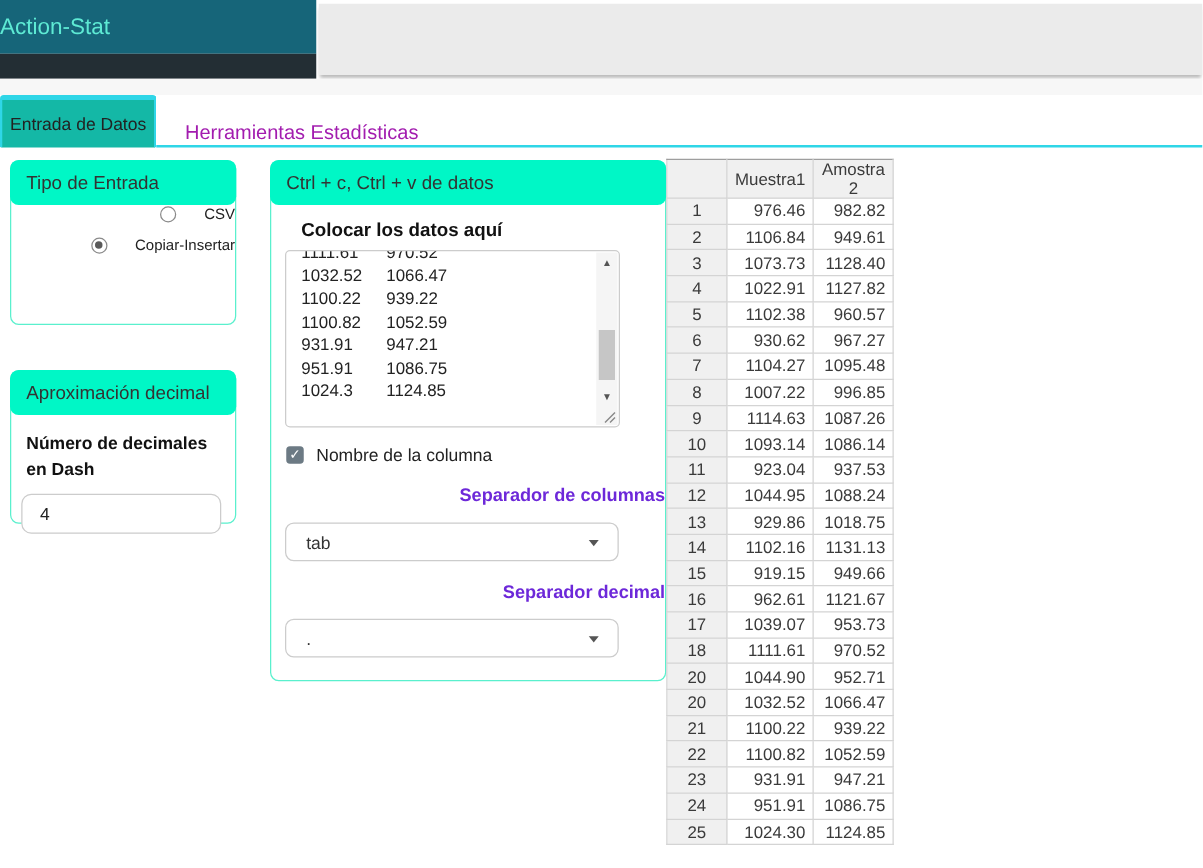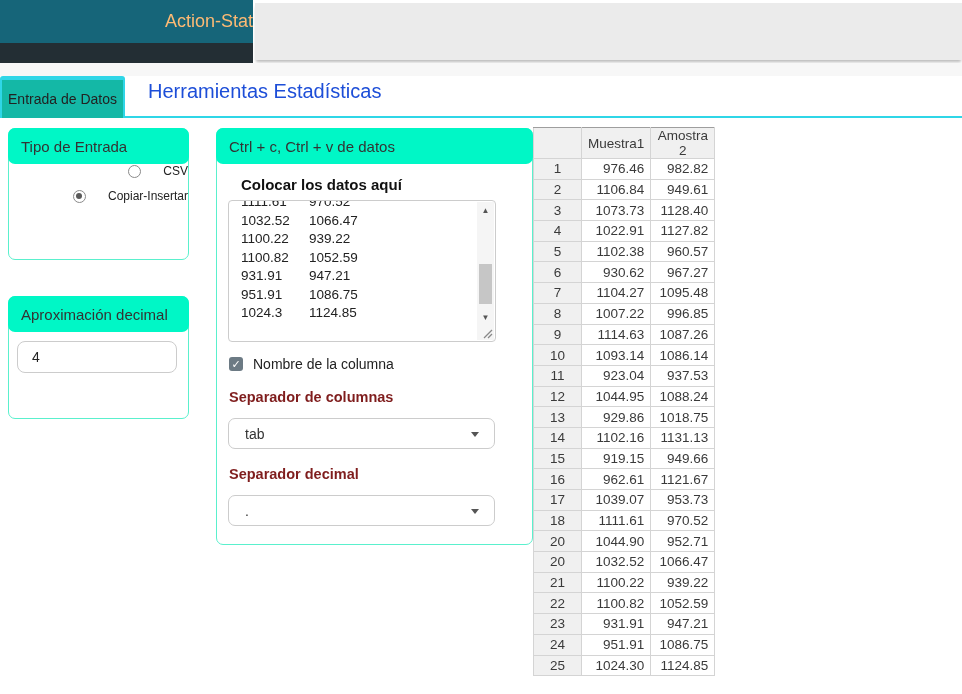--- a/index.html
+++ b/index.html
@@ -1,41 +1,41 @@
 <!DOCTYPE html>
 <html style="--teal: #166579; --dark-bar: #232e34; --top-gray: #ebebeb; --strip-gray: #f7f7f7; --tab-accent: #2fd6e7; --panel-header-green: #00f7c6; --panel-border: #5af0cd;"><head>
 <meta charset="utf-8">
 <style>
   * { margin:0; padding:0; box-sizing:border-box; }
   html,body { width:962px; height:694px; overflow:hidden; background:#fff;
               font-family:"Liberation Sans", sans-serif; position:relative; }
 
   
   .hdr-teal   { position:absolute; left:0; top:0; width:253px; height:43px;
-                background:var(--teal); color:#fdba74; display:flex;
-                align-items:center; justify-content:flex-end; font-size:18px; }
+                background:var(--teal); color:#5eead4; display:flex;
+                align-items:center; justify-content:flex-start; font-size:18px; }
   .hdr-dark   { position:absolute; left:0; top:43px; width:253px; height:20px;
                 background:var(--dark-bar); }
   .hdr-gray   { position:absolute; left:255px; top:3px; right:0; height:57px;
                 background:var(--top-gray);
                 box-shadow:0 3px 3px -1px rgba(0,0,0,.28); }
   .hdr-strip  { position:absolute; left:0; top:63px; width:962px; height:13px;
                 background:var(--strip-gray); }
 
   
   .tab-active { position:absolute; left:0; top:76px; width:125px; height:42px;
                 background:#14b8a6; border-top:4px solid var(--tab-accent);
                 border-left:2px solid var(--tab-accent);
                 border-right:2px solid var(--tab-accent);
                 border-radius:3px 3px 0 0; z-index:3;
                 display:flex; align-items:center; justify-content:center;
                 font-size:14px; color:#222; }
   .tab-inactive { position:absolute; left:127px; top:80px; height:36px;
-                padding:0 21px; display:flex; align-items:flex-start;
-                font-size:20px; color:#1d4ed8; }
+                padding:0 21px; display:flex; align-items:flex-end;
+                font-size:16px; color:#a21caf; }
   .tab-underline { position:absolute; left:125px; top:116px; right:0;
                 height:2px; background:var(--tab-accent); }
 
   
   .panel { position:absolute; background:#fff;
            border:1px solid var(--panel-border); border-radius:7px; }
   .panel-header { margin:-1px -1px 0 -1px; height:36px;
            background:var(--panel-header-green); border-radius:7px;
            display:flex; align-items:center; padding-left:13px;
            font-size:15px; color:#333; }
@@ -74,22 +74,22 @@
   .ta-arrow  { position:absolute; left:0; width:17px; text-align:center;
                font-size:8px; color:#555; }
   .ta-thumb  { position:absolute; left:2px; top:62px; width:13px; height:40px;
                background:#c6c6c6; }
   .ta-grip   { position:absolute; right:2px; bottom:2px; }
   .cb-row    { display:flex; align-items:center; gap:10px;
                margin:14px 0 0 12px; font-size:14px; color:#222; }
   .checkbox  { width:14px; height:14px; background:#6c7a84; border-radius:3px;
                color:#fff; font-size:11px; line-height:14px; text-align:center;
                flex:0 0 14px; }
-  .sep-label { font-weight:bold; font-size:14.5px; color:#7f1d1d;
-               margin:17px 0 0 12px; }
+  .sep-label { font-weight:bold; font-size:14.5px; color:#6d28d9;
+               margin:17px 0 0 12px;text-align:right; }
   .dropdown  { position:relative; margin:13px 0 0 11px; width:267px; height:31px;
                border:1px solid #ccc; border-radius:7px; background:#fff;
                display:flex; align-items:center; padding-left:16px;
                font-size:14px; color:#333; }
   .caret     { position:absolute; right:15px; top:13px; width:0; height:0;
                border-left:4.5px solid transparent;
                border-right:4.5px solid transparent;
                border-top:5px solid #555; }
 
   
@@ -133,20 +133,21 @@
   <div class="radio-row">
     <span class="radio checked"></span>
     <span>Copiar-Insertar</span>
   </div>
 </div>
 
 <div class="panel" id="panel-dec">
   <div class="panel-header">
     <span>Aproximación decimal</span>
   </div>
+  <div class="dec-label">Número de decimales en Dash</div>
   <input class="dec-input" value="4" style="">
 </div>
 
 <div class="panel" id="panel-paste">
   <div class="panel-header">
     <span>Ctrl + c, Ctrl + v de datos</span>
   </div>
   <div class="paste-label">Colocar los datos aquí</div>
 
   <div class="fake-ta">

